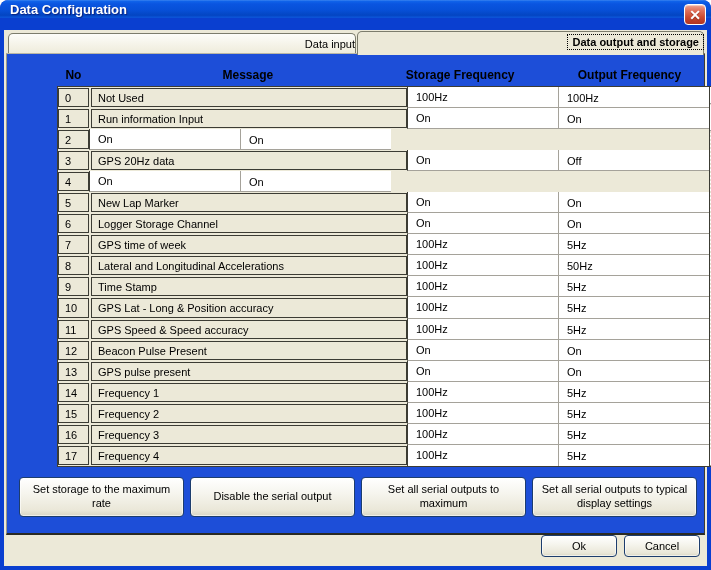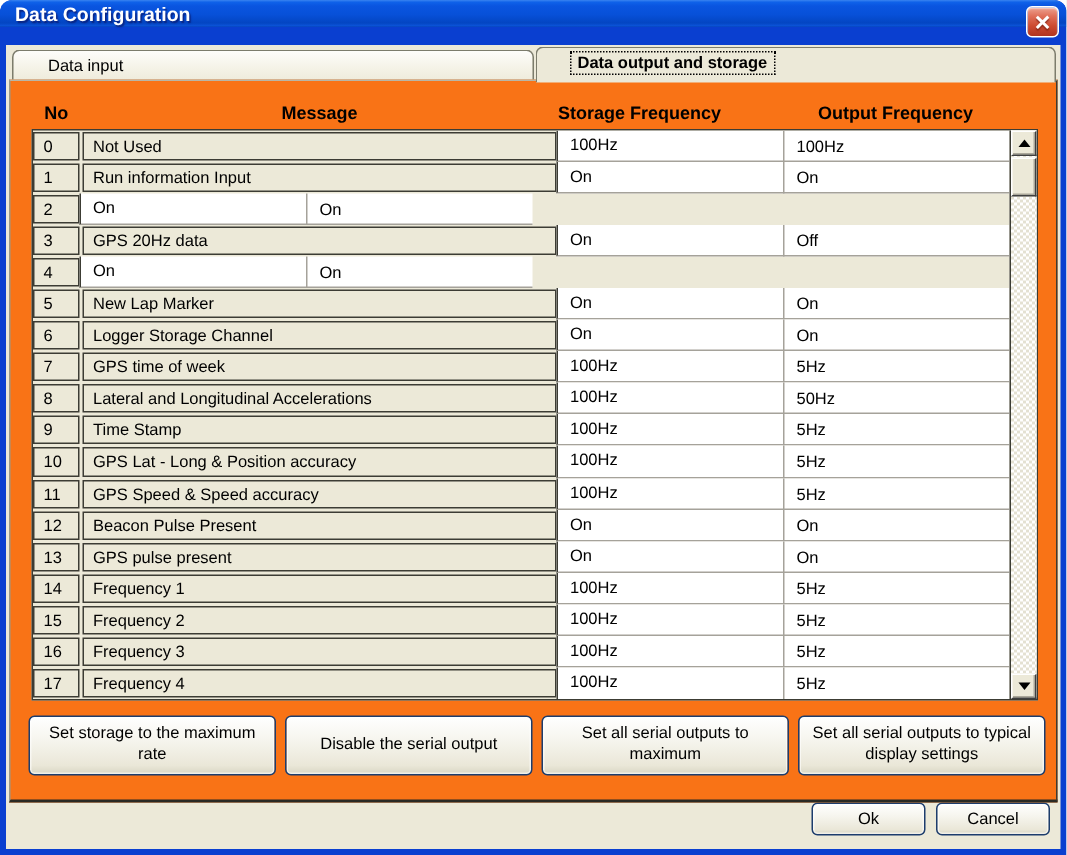--- a/index.html
+++ b/index.html
@@ -45,21 +45,21 @@
   .body {
     position: absolute; top: 30px; left: 4px; right: 4px; bottom: 4px;
     background: #ece9d8;
   }
   
   .tabs {
     position: absolute; top: 1px; left: 0; right: 0; height: 23px;
     display: flex;
   }
   .tab {
-    text-align: left;
+    text-align: right;
     border: 1px solid #7c7c6c;
     border-bottom: none;
     border-radius: 5px 5px 0 0;
     padding-left: 23px;
   }
   .tab-unselected {
     margin-left: 4px;
     width: 348px;
     align-self: flex-end;
     height: 21px;
@@ -76,26 +76,27 @@
     position: relative;
     z-index: 3;
   }
   .tab-selected .focus-ring {
     outline: 1px dotted #000;
     padding: 1px 4px;
   }
   
   .panel {
     position: absolute; top: 23px; left: 2px; right: 2px; height: 482px;
-    background: #f97316;
+    background: #1d4ed8;
     border: 1px solid #9a9a8a;
     border-top: 1px solid #b9b6a6;
     border-right-color: #3c3c34;
     border-bottom: 2px solid #2a2a24;
     z-index: 2;
+    padding-left: 36px;
   }
   
   .thead {
     display: flex;
     margin: 14px 0 4px 14px;
     font-weight: bold;
     font-size: 12px;
   }
   .thead .h-no { width: 33px; text-align: center; }
   .thead .h-msg { width: 318px; text-align: center; }

